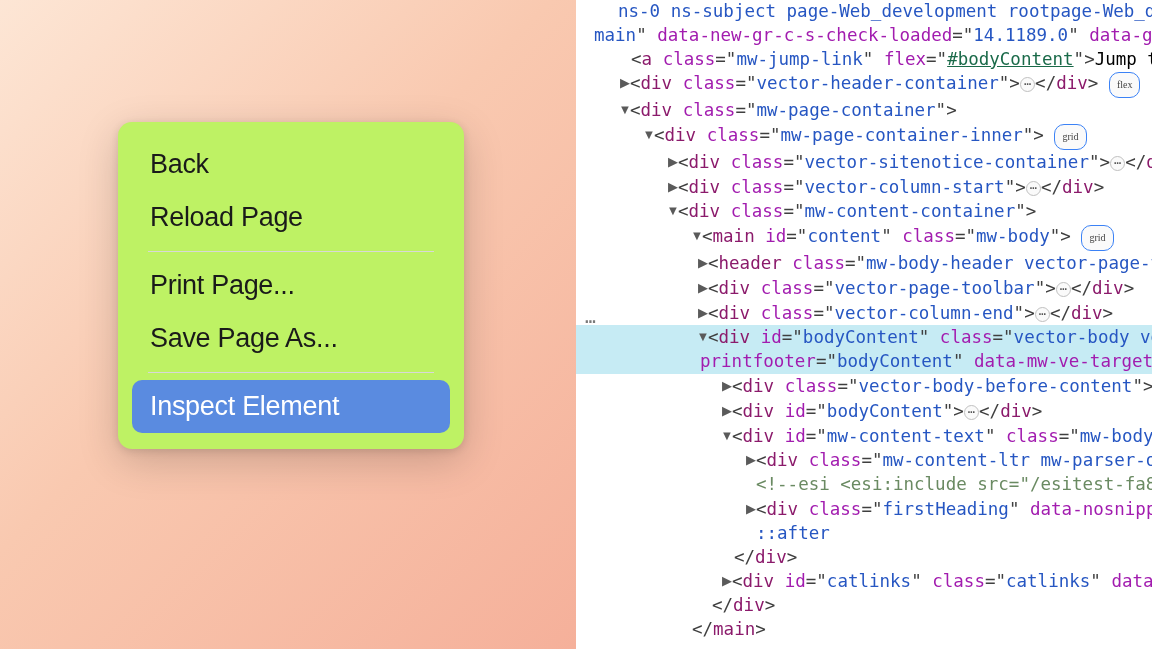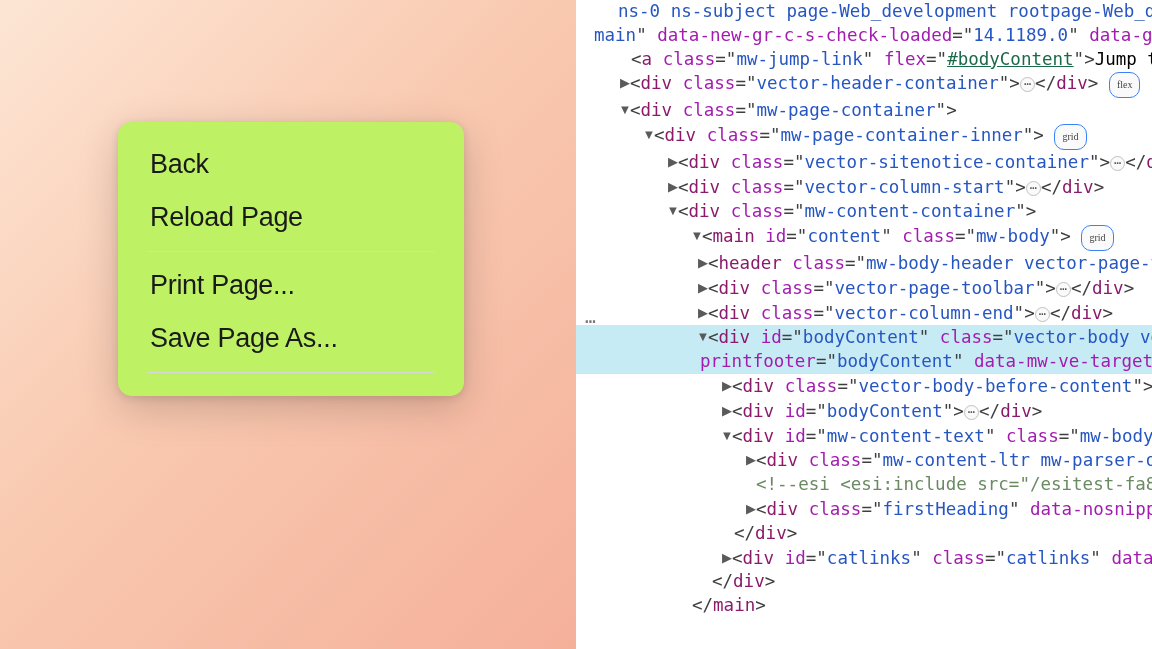--- a/index.html
+++ b/index.html
@@ -120,20 +120,21 @@
 
 <div class="left-bg"></div>
 
 <div class="context-menu">
   <div class="menu-item">Back</div>
   <div class="menu-item">Reload Page</div>
   <div class="menu-sep"></div>
   <div class="menu-item">Print Page...</div>
   <div class="menu-item">Save Page As...</div>
   <div class="menu-sep"></div>
+  <div class="menu-item selected">Inspect Element</div>
 </div>
 
 <div class="gutter-dots">…</div>
 
 <div class="devtools">
 
   <div class="row">
     <span class="indent" style="width:42px"></span><span class="aval">ns-0 ns-subject page-Web_development rootpage-Web_deve</span>
   </div>
   <div class="row">
@@ -209,20 +210,23 @@
 
   <div class="row">
     <span class="indent" style="width:180px"></span><span class="comment">&lt;!--esi &lt;esi:include src="/esitest-fa8a49</span>
   </div>
 
 
   <div class="row">
     <span class="indent" style="width:168px"></span><span class="tri">▶</span><span class="punct">&lt;</span><span class="tag">div</span> <span class="attr">class</span><span class="punct">="</span><span class="aval">firstHeading</span><span class="punct">" </span><span class="attr">data-nosnippet</span>
   </div>
 
+  <div class="row">
+    <span class="indent" style="width:180px"></span><span class="pseudo">::after</span>
+  </div>
 
   <div class="row">
     <span class="indent" style="width:158px"></span><span class="punct">&lt;/</span><span class="tag">div</span><span class="punct">&gt;</span>
   </div>
 
   <div class="row">
     <span class="indent" style="width:144px"></span><span class="tri">▶</span><span class="punct">&lt;</span><span class="tag">div</span> <span class="attr">id</span><span class="punct">="</span><span class="aval">catlinks</span><span class="punct">" </span><span class="attr">class</span><span class="punct">="</span><span class="aval">catlinks</span><span class="punct">" </span><span class="attr">data-mw</span>
   </div>
 
   <div class="row">

